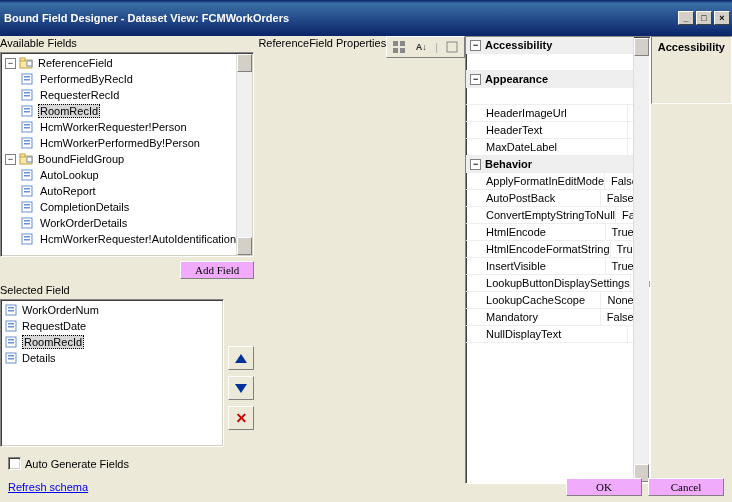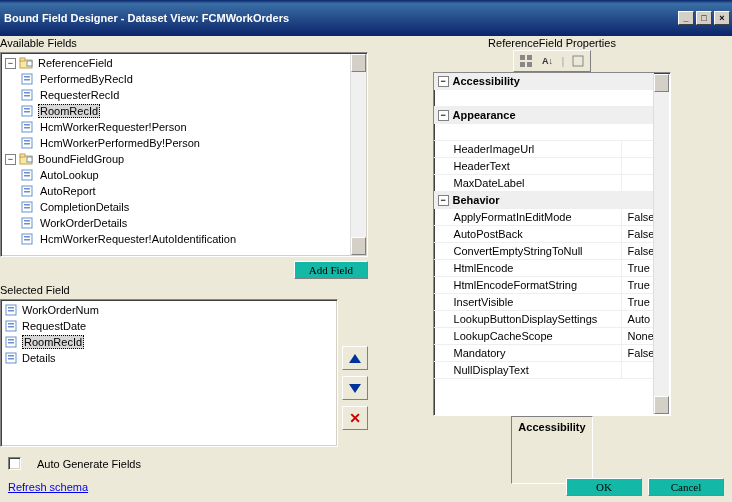--- a/index.html
+++ b/index.html
@@ -4,21 +4,21 @@
 <style>
 * { box-sizing: border-box; margin: 0; padding: 0; }
 body { font-family: Tahoma, Arial, sans-serif; font-size: 11px; background: #ece9d8; width: 732px; height: 502px; overflow: hidden; position: relative; }
 
 .titlebar { background: linear-gradient(to bottom, #0a246a, #3a6ea5 10%, #0a246a); height: 36px; display: flex; align-items: center; justify-content: space-between; color: white; padding: 0 2px 0 4px; font-weight: bold; font-size: 11px; }
 .titlebar .controls { display: flex; gap: 2px; }
 .titlebar .controls .wbtn { width: 16px; height: 14px; background: #d4d0c8; border: 1px solid #fff; border-right-color: #404040; border-bottom-color: #404040; color: #000; font-size: 9px; text-align: center; line-height: 12px; cursor: default; font-family: Arial; font-weight: bold; }
 
 .content { display: flex; gap: 4px; height: calc(100% - 20px - 34px); }
 .left-col { display: flex; flex-direction: column; width: 368px; gap: 2px; }
-.right-col { display: flex; flex-direction: column; flex: 1; align-items: center; }
+.right-col { display: flex; flex-direction: row; flex: 1; }
 
 .label { color: #000; padding: 1px 0; }
 
 .treebox, .listbox { background: white; border: 1px solid; border-color: #888 #fff #fff #888; box-shadow: inset 1px 1px 0 #404040, inset -1px -1px 0 #d4d0c8; flex: 1; overflow: auto; padding: 2px; }
 .treebox { height: 205px; flex: none; position: relative; }
 .listbox { height: 148px; flex: none; }
 
 .tree-item { display: flex; align-items: center; height: 16px; white-space: nowrap; }
 .tree-item .exp { width: 11px; height: 11px; border: 1px solid #808080; background: #fff; text-align: center; line-height: 9px; font-size: 9px; margin-right: 3px; cursor: default; }
 .tree-item.l0 { padding-left: 2px; }
@@ -27,21 +27,21 @@
 .tree-item .txt { padding: 0 2px; }
 .list-item.sel .txt { background: #d8d8d8; border: 1px dotted #000; padding: 0 1px; }
 
 .ico { width: 14px; height: 14px; display: inline-flex; margin-right: 3px; align-items: center; justify-content: center; flex-shrink: 0; }
 .scroll-stub { position: absolute; right: 1px; top: 1px; bottom: 1px; width: 16px; background: #f0f0f0; border-left: 1px solid #ddd; }
 .scroll-stub::before, .scroll-stub::after { content: ''; position: absolute; left: 0; right: 0; height: 16px; background: #d4d0c8; border: 1px solid; border-color: #fff #808080 #808080 #fff; }
 .scroll-stub::before { top: 0; }
 .scroll-stub::after { bottom: 0; }
 
 .btn-row { display: flex; justify-content: flex-end; padding: 2px 0; }
-.btn { background: #14b8a6; border: 1px solid; border-color: #fff #808080 #808080 #fff; padding: 2px 14px; font-family: Tahoma; font-size: 11px; cursor: default; }
+.btn { background: #f0abfc; border: 1px solid; border-color: #fff #808080 #808080 #fff; padding: 2px 14px; font-family: Tahoma; font-size: 11px; cursor: default; }
 
 .selected-row { display: flex; gap: 4px; }
 .selected-row .listbox-wrap { flex: 1; }
 .move-btns { display: flex; flex-direction: column; gap: 6px; justify-content: center; padding-top: 30px; }
 .ibtn { width: 26px; height: 24px; background: #ece9d8; border: 1px solid; border-color: #fff #808080 #808080 #fff; display: flex; align-items: center; justify-content: center; cursor: default; }
 .arrow-up { width: 0; height: 0; border-left: 6px solid transparent; border-right: 6px solid transparent; border-bottom: 9px solid #003399; }
 .arrow-down { width: 0; height: 0; border-left: 6px solid transparent; border-right: 6px solid transparent; border-top: 9px solid #003399; }
 .xmark { font-size: 14px; font-weight: bold; color: #cc0000; }
 
 .list-item { display: flex; align-items: center; height: 16px; padding-left: 2px; }
@@ -53,21 +53,21 @@
 .prop-row { display: flex; height: 17px; border-bottom: 1px solid #eee; align-items: center; }
 .prop-row.cat { background: #efefef; font-weight: bold; }
 .prop-row .exp2 { width: 11px; height: 11px; border: 1px solid #808080; background: #fff; text-align: center; line-height: 9px; font-size: 9px; margin: 0 4px; }
 .prop-row .name { width: 188px; padding-left: 20px; border-right: 1px solid #eee; height: 100%; display: flex; align-items: center; }
 .prop-row.cat .name { padding-left: 0; }
 .prop-row .val { flex: 1; padding-left: 6px; height: 100%; display: flex; align-items: center; }
 
 .desc-box { background: #ece9d8; border: 1px solid; border-color: #808080 #fff #fff #808080; padding: 4px 6px; height: 68px; font-weight: bold; }
 
 .bottom-area { position: absolute; bottom: 0; left: 0; right: 0; padding: 6px 8px; display: flex; flex-direction: column; gap: 8px; }
-.chk-row { display: flex; align-items: center; gap: 16px; text-align: right; }
+.chk-row { display: flex; align-items: center; gap: 4px; text-align: right; }
 .chk { width: 13px; height: 13px; background: #fff; border: 1px solid; border-color: #808080 #fff #fff #808080; box-shadow: inset 1px 1px 0 #404040, inset -1px -1px 0 #d4d0c8; }
 .link-row { display: flex; justify-content: space-between; align-items: center; }
 .link { color: #0000ee; text-decoration: underline; cursor: default; }
 .dlg-btns { display: flex; gap: 6px; }
 .dlg-btns .btn { width: 76px; text-align: center; }
 </style>
 </head>
 <body>
 
 <div class="titlebar">

